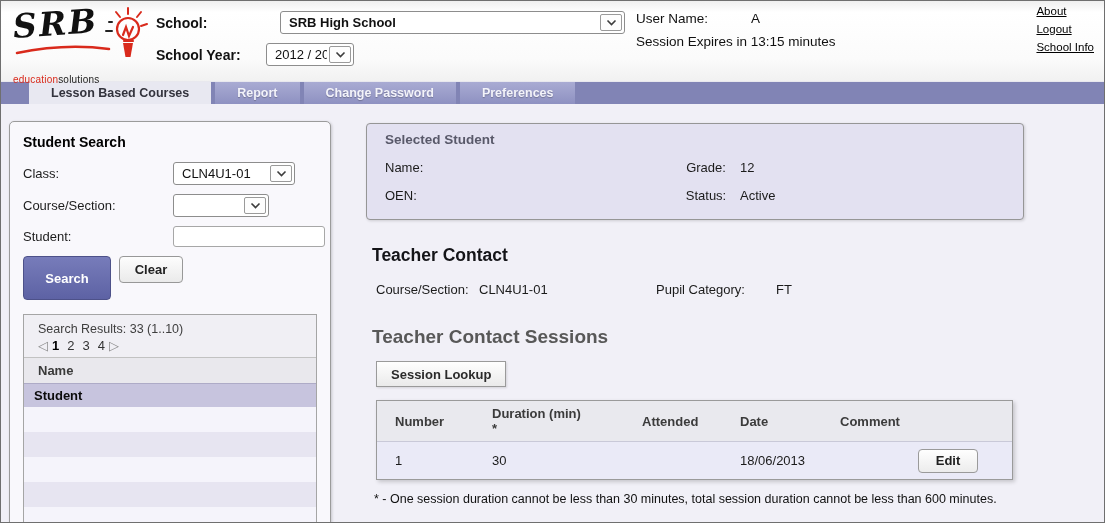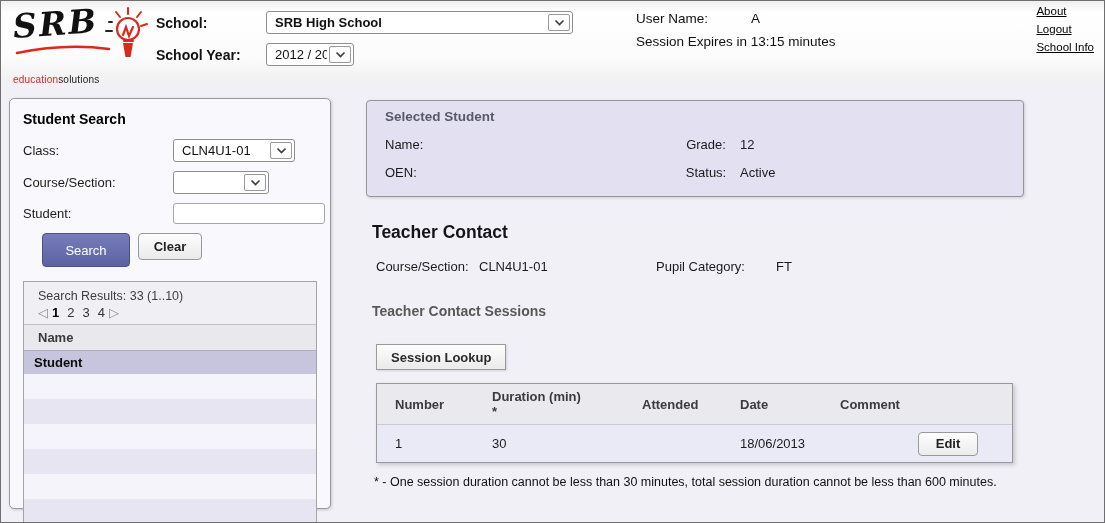--- a/index.html
+++ b/index.html
@@ -33,21 +33,21 @@
     display:flex; align-items:center; background:#fff;
     border:1px solid #8d8d8d; border-radius:3px; height:23px;
   }
   .select .select-value { flex:1; padding:0 8px; font-size:13px; color:#111; white-space:nowrap; overflow:hidden; }
   .select.bold-val .select-value { font-weight:bold; }
   .select .dd {
     width:22px; height:17px; margin:2px; flex:none;
     border:1px solid #9a9a9a; border-radius:2px; background:#fdfdfd;
     display:flex; align-items:center; justify-content:center;
   }
-  .w-school { width:307px; }
+  .w-school { width:345px;margin-left:14px; }
   .w-year  { width:88px; }
 
   .user-block { position:absolute; left:635px; top:10px; font-size:13.5px; color:#111; }
   .user-line { display:flex; margin-bottom:8px; }
   .user-line .u-lbl { width:115px; }
   .links { position:absolute; right:10px; top:4px; text-align:left; }
   .links a { display:block; font-size:11.5px; color:#000; text-decoration:underline; margin-bottom:6px; cursor:pointer; }
 
   
   .tabbar {
@@ -75,23 +75,23 @@
   .sb-title { font-size:14px; font-weight:bold; color:#000000; margin-bottom:12px; }
   .sb-row { display:flex; align-items:center; margin-bottom:9px;gap:32px; }
   .sb-row .lbl { width:118px; font-size:13px; color:#1c1c1c; flex:none; }
   .w-class { width:122px; } .w-course { width:96px; }
   .txt-input {
     width:152px; height:21px; border:1px solid #a7a7a7; border-radius:3px;
     background:#fff; font-size:13px; padding:0 6px; font-family:inherit;
   }
   .sb-btns { display:flex; margin:4px 0 14px; }
   .btn-search {
-    width:88px; height:34px; border:1px solid #4d5189; border-radius:4px;
-    background:linear-gradient(#777cba,#5d62a4); color:#fff; font-weight:normal; font-size:13px;
-    cursor:pointer; font-family:inherit;margin-left:19px;
+    width:88px; height:44px; border:1px solid #4d5189; border-radius:4px;
+    background:linear-gradient(#777cba,#5d62a4); color:#fff; font-weight:bold; font-size:13px;
+    cursor:pointer; font-family:inherit;
   }
   .btn-clear {
     width:64px; height:27px; margin-left:8px; border:1px solid #989898; border-radius:4px;
     background:linear-gradient(#fdfdfd,#eaeaea); color:#222; font-weight:bold; font-size:13px;
     cursor:pointer; font-family:inherit;
   }
   .results-box { border:1px solid #a5a5a5; background:#fff; }
   .res-summary { background:#f0eff4; padding:7px 0 4px 14px; }
   .res-count { font-size:12.5px; color:#3e3e3e; }
   .pager { margin-top:2px; font-size:13px; color:#333; display:flex; align-items:center; }
@@ -117,21 +117,21 @@
     box-shadow:1px 1px 3px rgba(0,0,0,.15); padding:8px 18px 16px;
   }
   .sel-title { font-size:13.5px; font-weight:bold; color:#59596a; }
   .sel-row { display:flex; font-size:13px; color:#1b1b1b; margin-top:13px; }
   .sel-l1 { width:287px; } .sel-l2 { width:68px;text-align:center; } .sel-v { flex:1; }
 
   .tc-title { margin:25px 0 0 6px; font-size:17.5px; font-weight:bold; color:#141418; }
   .tc-row { display:flex; margin:16px 0 0 10px; font-size:13px; color:#1b1b1b; }
   .tc-l1 { width:103px; } .tc-v1 { width:177px; } .tc-l2 { width:120px; }
 
-  .tcs-title { margin:29px 0 16px 6px; font-size:14px; font-weight:bold; color:#585858; }
+  .tcs-title { margin:29px 0 4px 6px; font-size:19px; font-weight:bold; color:#585858; }
   .btn-lookup {
     margin:9px 0 0 10px; padding:0 14px; height:26px;
     border:1px solid #9a9a9a; border-radius:0;
     background:linear-gradient(#fefefe,#eaeaea); font-weight:bold; font-size:13px; color:#2b2b2b;
     cursor:pointer; font-family:inherit; box-shadow:1px 1px 2px rgba(0,0,0,.12);
   }
 
   .sess-table {
     margin:13px 0 0 10px; width:637px; border:1px solid #9a9a9a;
     box-shadow:2px 2px 4px rgba(0,0,0,.18); background:#fff;
@@ -222,20 +222,26 @@
       <div>Session Expires in 13:15 minutes</div>
     </div>
 
     <div class="links">
       <a>About</a>
       <a>Logout</a>
       <a>School Info</a>
     </div>
   </div>
 
+  <div class="tabbar">
+    <div class="tab active">Lesson Based Courses</div>
+    <div class="tab">Report</div>
+    <div class="tab">Change Password</div>
+    <div class="tab">Preferences</div>
+  </div>
 
   <div class="content">
 
     <div class="sidebar">
       <div class="sb-title">Student Search</div>
 
       <div class="sb-row">
         <span class="lbl">Class:</span>
         <div class="select w-class">
           <span class="select-value">CLN4U1-01</span>

